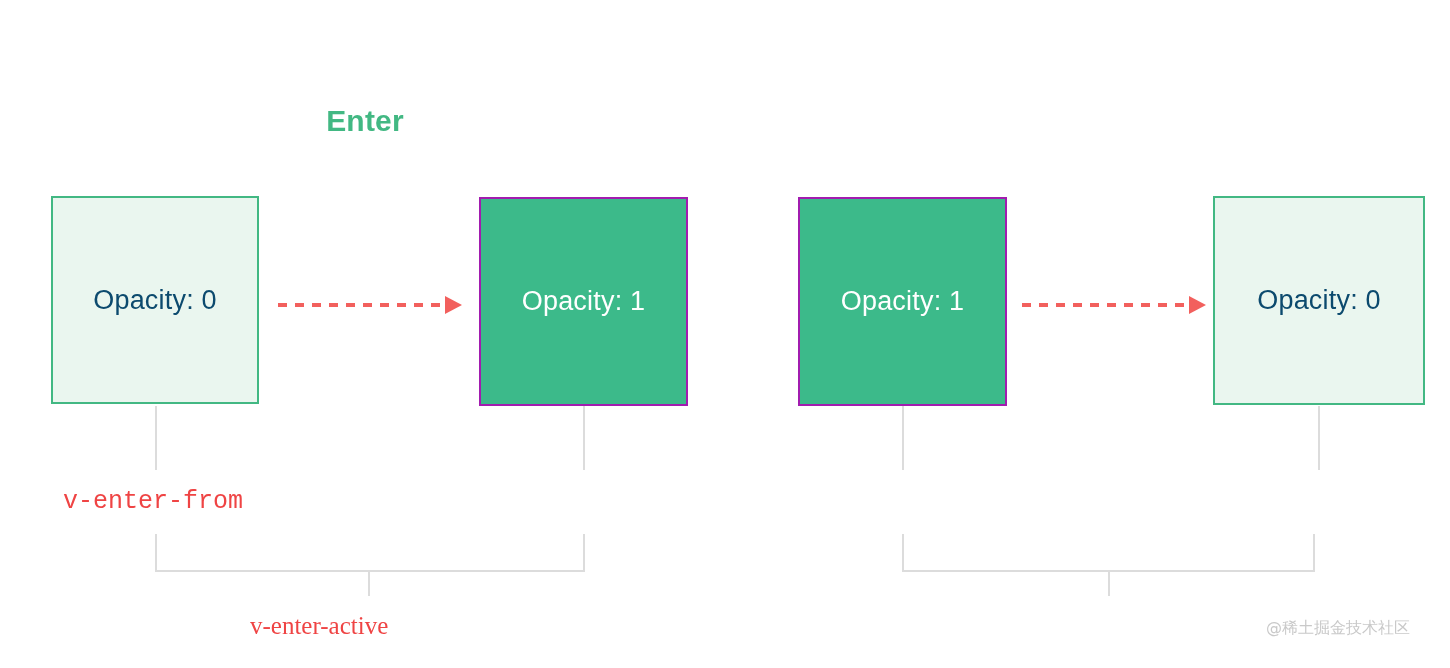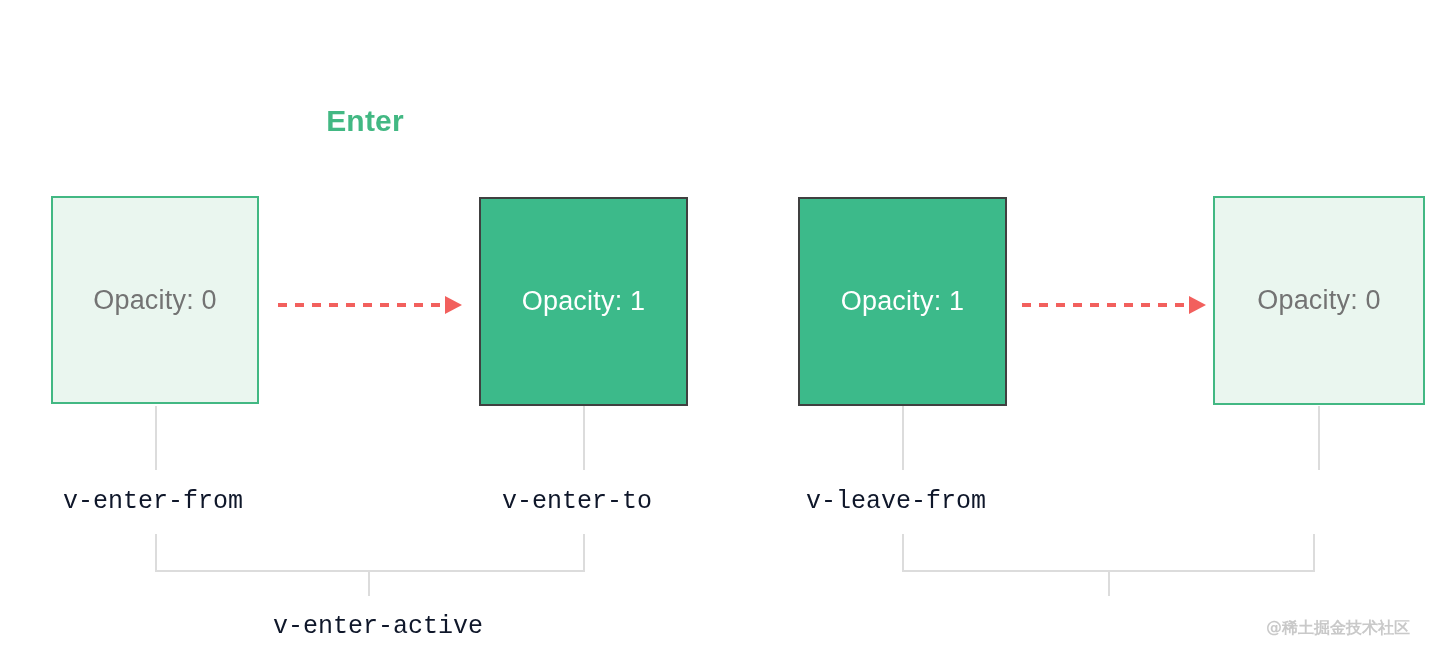--- a/index.html
+++ b/index.html
@@ -40,25 +40,25 @@
     align-items: center;
     justify-content: center;
     font-family: "Liberation Sans", sans-serif;
     font-size: 27px;
     font-weight: 400;
     letter-spacing: 0.2px;
   }
   .state-box.hollow {
     background: #eaf6ef;
     border: 2px solid #42b883;
-    color: #737373;
+    color: #0c4a6e;
   }
   .state-box.solid {
     background: #3cba8a;
-    border: 2px solid #404040;
+    border: 2px solid #a21caf;
     color: #ffffff;
   }
 
   
   .arrow {
     position: absolute;
     height: 8px;
   }
   .arrow .dash-line {
     position: absolute;
@@ -93,36 +93,35 @@
     position: absolute;
     height: 2px;
     background: #dcdcdc;
   }
 
   
   .class-label {
     position: absolute;
     font-family: "Liberation Mono", monospace;
     font-size: 25px;
-    color: #0f172a;
+    color: #ef4444;
     white-space: nowrap;
     letter-spacing: 0px;
   }
   .class-label.active-label {
     font-size: 25px;
   }
 
   
   .watermark {
     position: absolute;
     font-family: "DejaVu Sans", sans-serif;
     font-size: 16px;
     color: #c9c9c9;
     white-space: nowrap;
-    font-weight: bold;
   }
 </style>
 </head>
 <body>
 
 <div id="canvas">
 
   <div class="section-title" style="left:265px; top:104px; width:200px;">Enter</div>
 
   <div class="state-box hollow" style="left:51px; top:196px; width:208px; height:208px;">
@@ -135,45 +134,43 @@
   </div>
 
   <div class="state-box solid" style="left:479px; top:197px; width:209px; height:209px;">
     <span>Opacity: 1</span>
   </div>
 
   <div class="vline" style="left:155px; top:406px; height:64px;"></div>
   <div class="class-label" style="left:63px; top:487px;">v-enter-from</div>
 
   <div class="vline" style="left:583px; top:406px; height:64px;"></div>
-  <div class="class-label" style="left:502px; top:487px;">v-enter-to</div>
 
   <div class="vline" style="left:155px; top:534px; height:37px;"></div>
   <div class="vline" style="left:583px; top:534px; height:37px;"></div>
   <div class="hline" style="left:155px; top:570px; width:430px;"></div>
   <div class="vline" style="left:368px; top:570px; height:26px;"></div>
 
-  <div class="class-label active-label" style="left:273px; top:612px;">v-enter-active</div>
+  <div class="class-label active-label" style="left:250px; top:612px;font-family:Liberation Serif, serif;">v-enter-active</div>
 
 
   <div class="state-box solid" style="left:798px; top:197px; width:209px; height:209px;">
     <span>Opacity: 1</span>
   </div>
 
   <div class="arrow" style="left:1022px; top:301px; width:184px;">
     <div class="dash-line" style="width:167px;"></div>
     <div class="head" style="left:167px;"></div>
   </div>
 
   <div class="state-box hollow" style="left:1213px; top:196px; width:212px; height:209px;">
     <span>Opacity: 0</span>
   </div>
 
   <div class="vline" style="left:902px; top:406px; height:64px;"></div>
-  <div class="class-label" style="left:806px; top:487px;">v-leave-from</div>
 
   <div class="vline" style="left:1318px; top:406px; height:64px;"></div>
 
   <div class="vline" style="left:902px; top:534px; height:37px;"></div>
   <div class="vline" style="left:1313px; top:534px; height:37px;"></div>
   <div class="hline" style="left:902px; top:570px; width:413px;"></div>
   <div class="vline" style="left:1108px; top:570px; height:26px;"></div>
 
 
   <div class="watermark" style="left:1266px; top:618px;">@稀土掘金技术社区</div>

